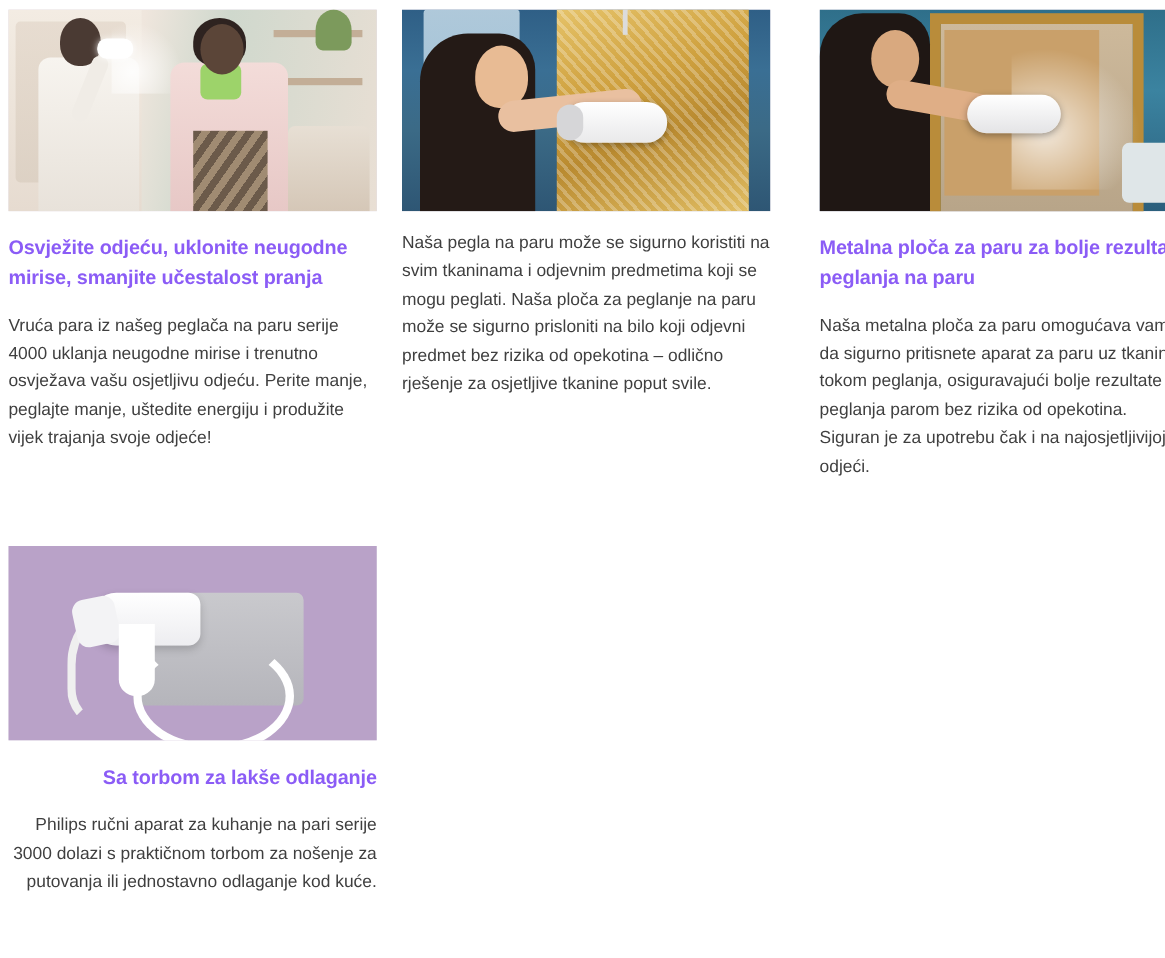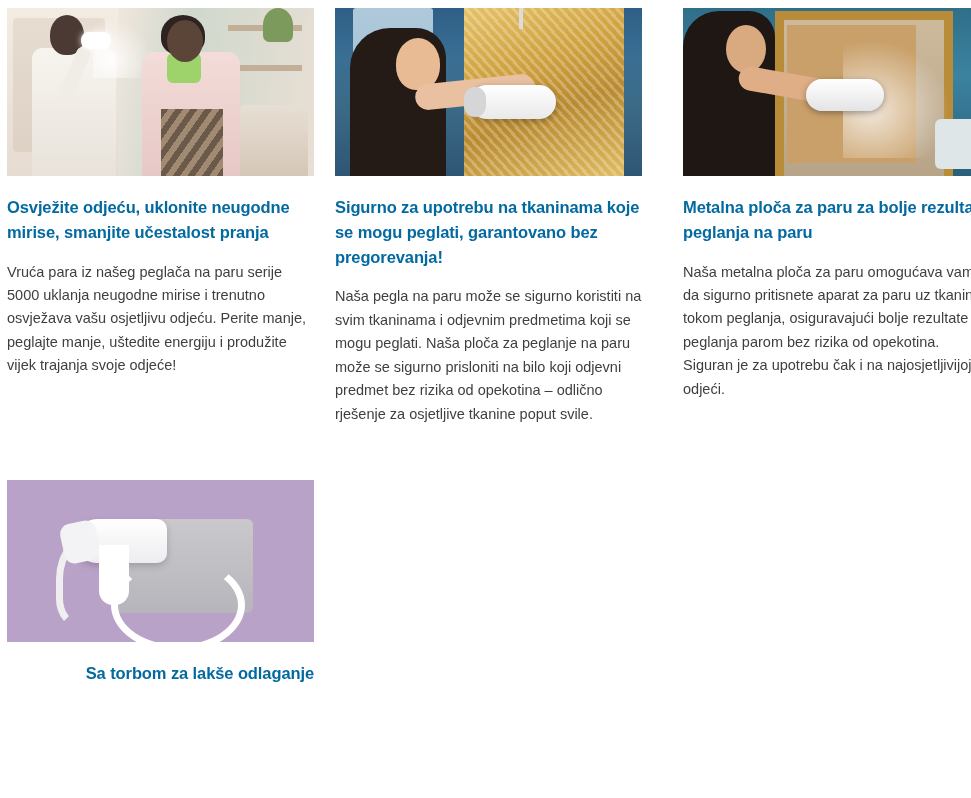--- a/index.html
+++ b/index.html
@@ -42,21 +42,21 @@
     position: relative;
     background: #ded8e4;
   }
   .thumb.tall {
     height: 160px;
   }
   .card-title {
     font-size: 16.5px;
     line-height: 1.5;
     font-weight: bold;
-    color: #0369a1;
+    color: #8b5cf6;
     margin: 19px 0 0 0;
     letter-spacing: -0.1px;
   }
   .card-body {
     font-size: 14.5px;
     line-height: 1.62;
     color: #3f3f3f;
     margin: 16px 0 0 0;
   }
   .row2 {
@@ -161,37 +161,36 @@
           <div class="s1-plant"></div>
           <div class="s1-clothes"></div>
           <div class="s1-person-b-coat"></div>
           <div class="s1-person-b-legs"></div>
           <div class="s1-person-b-scarf"></div>
           <div class="s1-person-b-hair"></div>
           <div class="s1-person-b-head"></div>
         </div>
       </div>
       <h3 class="card-title">Osvježite odjeću, uklonite neugodne mirise, smanjite učestalost pranja</h3>
-      <p class="card-body">Vruća para iz našeg peglača na paru serije 5000 uklanja neugodne mirise i trenutno osvježava vašu osjetljivu odjeću. Perite manje, peglajte manje, uštedite energiju i produžite vijek trajanja svoje odjeće!</p>
+      <p class="card-body">Vruća para iz našeg peglača na paru serije 4000 uklanja neugodne mirise i trenutno osvježava vašu osjetljivu odjeću. Perite manje, peglajte manje, uštedite energiju i produžite vijek trajanja svoje odjeće!</p>
     </div>
 
     <div class="card col2">
       <div class="thumb">
         <div class="scene s2-bg">
           <div class="s2-window"></div>
           <div class="s2-dress"></div>
           <div class="s2-hanger"></div>
           <div class="s2-person-hair"></div>
           <div class="s2-person-face"></div>
           <div class="s2-arm"></div>
           <div class="s2-device"></div>
           <div class="s2-device-cap"></div>
         </div>
       </div>
-      <h3 class="card-title">Sigurno za upotrebu na tkaninama koje se mogu peglati, garantovano bez pregorevanja!</h3>
       <p class="card-body">Naša pegla na paru može se sigurno koristiti na svim tkaninama i odjevnim predmetima koji se mogu peglati. Naša ploča za peglanje na paru može se sigurno prisloniti na bilo koji odjevni predmet bez rizika od opekotina – odlično rješenje za osjetljive tkanine poput svile.</p>
     </div>
 
     <div class="card col3">
       <div class="thumb">
         <div class="scene s3-bg">
           <div class="s3-frame"></div>
           <div class="s3-garment"></div>
           <div class="s3-steam"></div>
           <div class="s3-sink"></div>
@@ -214,19 +213,20 @@
         <div class="scene s4-bg">
           <div class="s4-pouch"></div>
           <div class="s4-cord"></div>
           <div class="s4-cord2"></div>
           <div class="s4-device-body"></div>
           <div class="s4-device-head"></div>
           <div class="s4-handle"></div>
         </div>
       </div>
       <h3 class="card-title">Sa torbom za lakše odlaganje</h3>
+      <p class="card-body">Philips ručni aparat za kuhanje na pari serije 3000 dolazi s praktičnom torbom za nošenje za putovanja ili jednostavno odlaganje kod kuće.</p>
     </div>
 
     <div></div>
     <div></div>
   </div>
 
 </div>
 
 </body></html>

